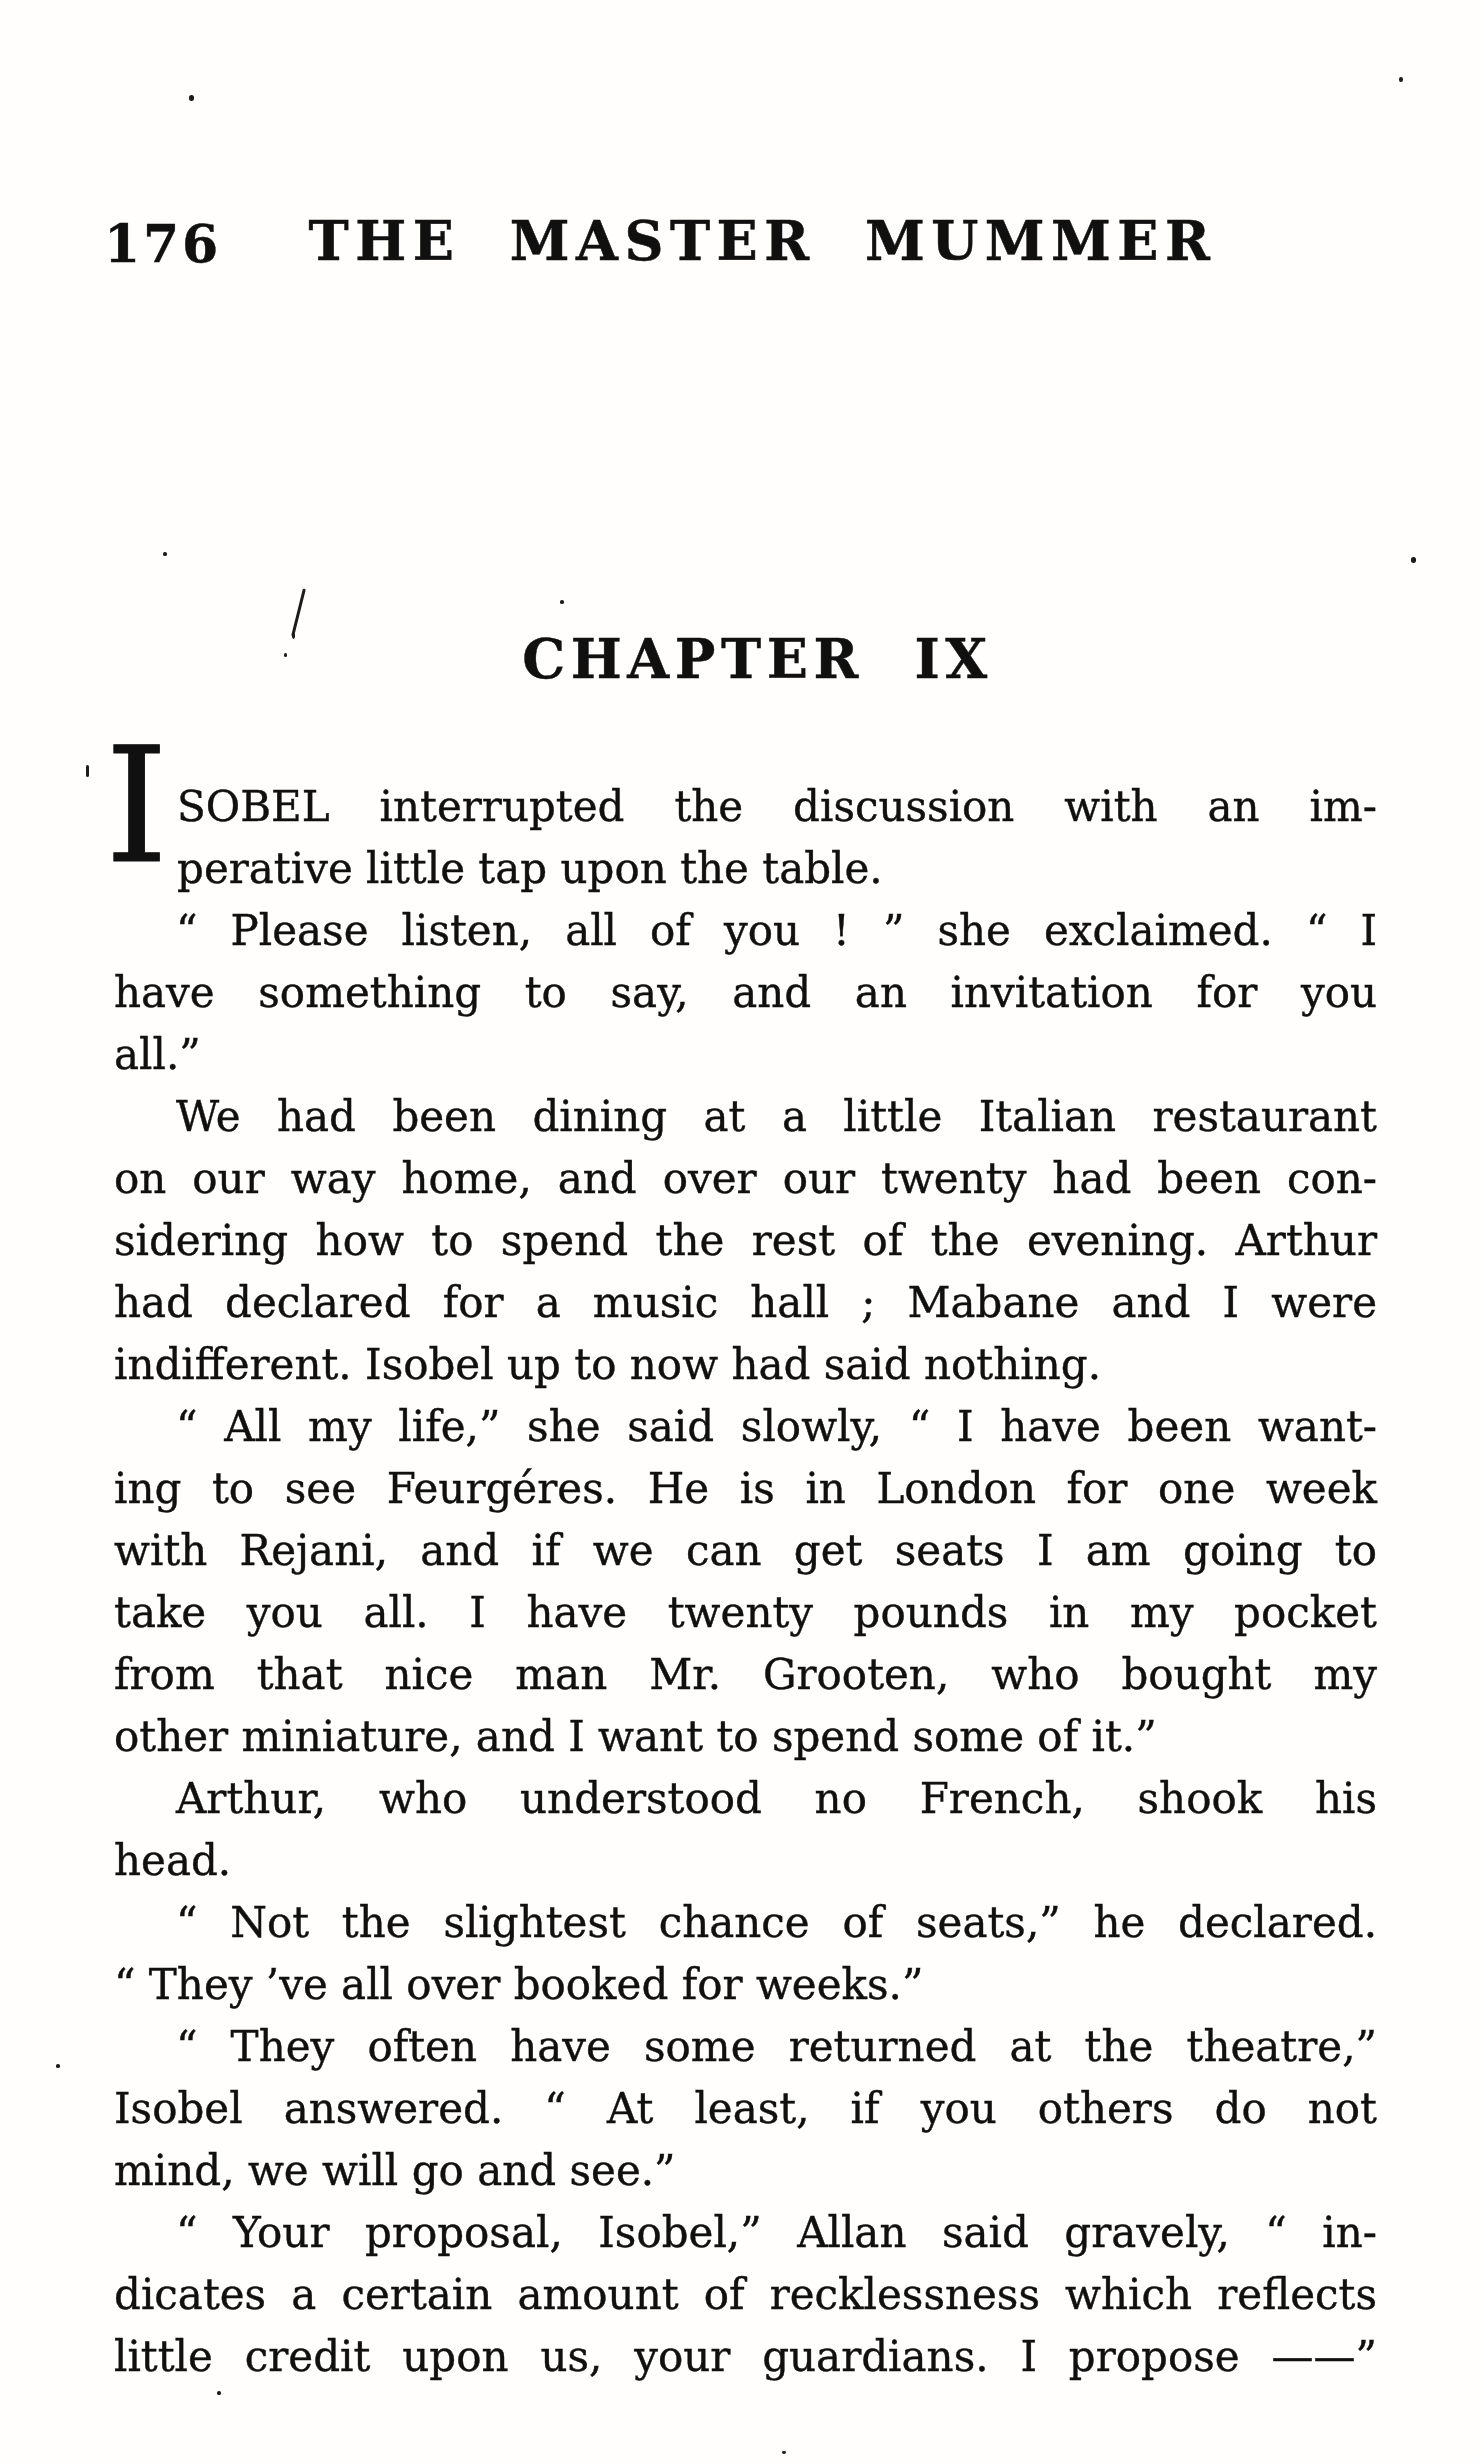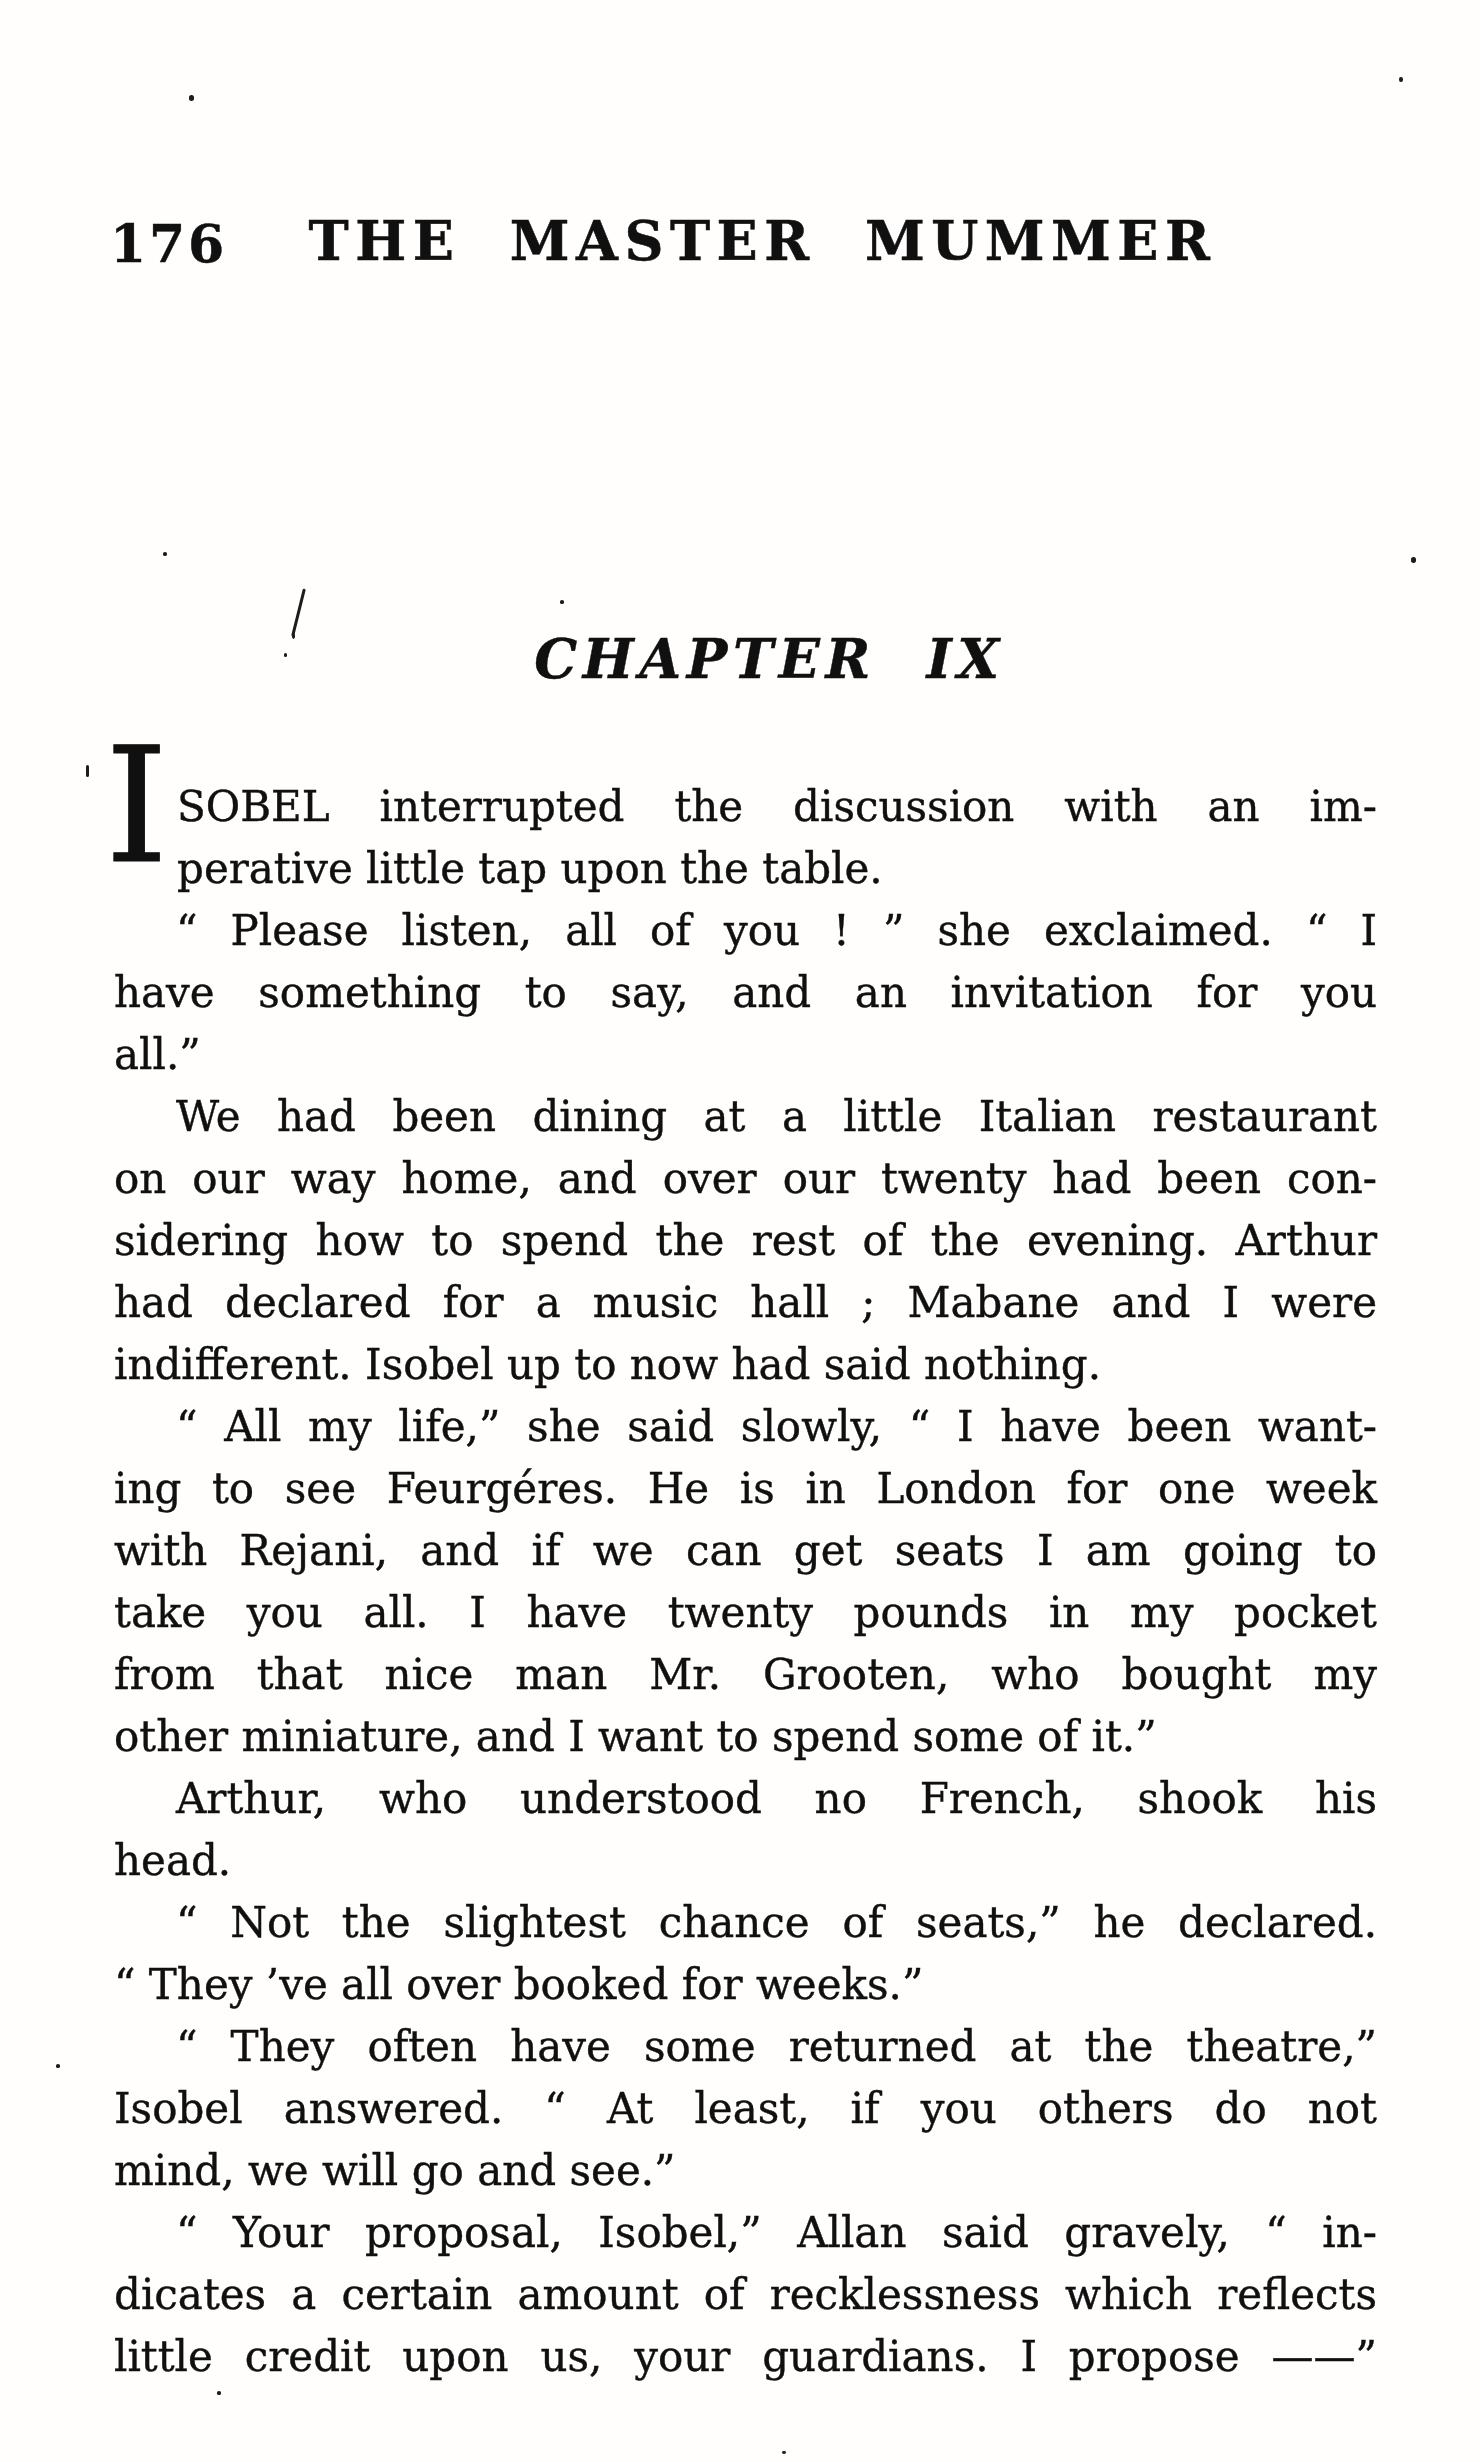--- a/index.html
+++ b/index.html
@@ -20,21 +20,21 @@
   
   .running-head {
     position: absolute;
     top: 209px;
     left: 0;
     width: 100%;
     height: 65px;
   }
   .page-number {
     position: absolute;
-    left: 110px;
+    left: 104px;
     top: 3.7px;
     font-size: 52px;
     font-weight: 700;
     letter-spacing: 2.8px;
     -webkit-text-stroke: 0.4px #101010;
   }
   .running-title {
     position: absolute;
     left: 50%;
     transform: translateX(-50%);
@@ -47,27 +47,26 @@
     white-space: nowrap;
     -webkit-text-stroke: 0.5px #101010;
   }
 
   
   .chapter-heading {
     position: absolute;
     top: 627px;
     left: 50%;
     transform: translateX(-50%);
-    margin: 0 0 0 29px;
+    margin: 0 0 0 17px;
     font-size: 54px;
     font-weight: 700;
     letter-spacing: 5.6px;
     word-spacing: 26px;
     white-space: nowrap;
-    font-style: italic;
     -webkit-text-stroke: 0.4px #101010;
   }
 
   
   .body-text {
     position: absolute;
     left: 114px;
     top: 749px;
     width: 1263px;
     font-size: 42px;

